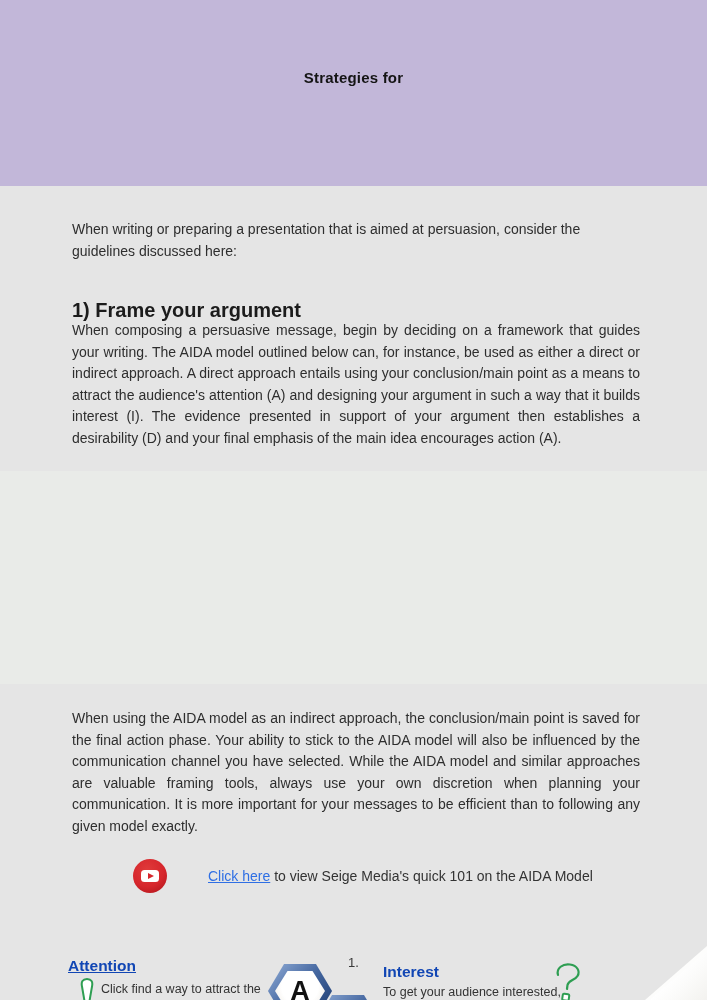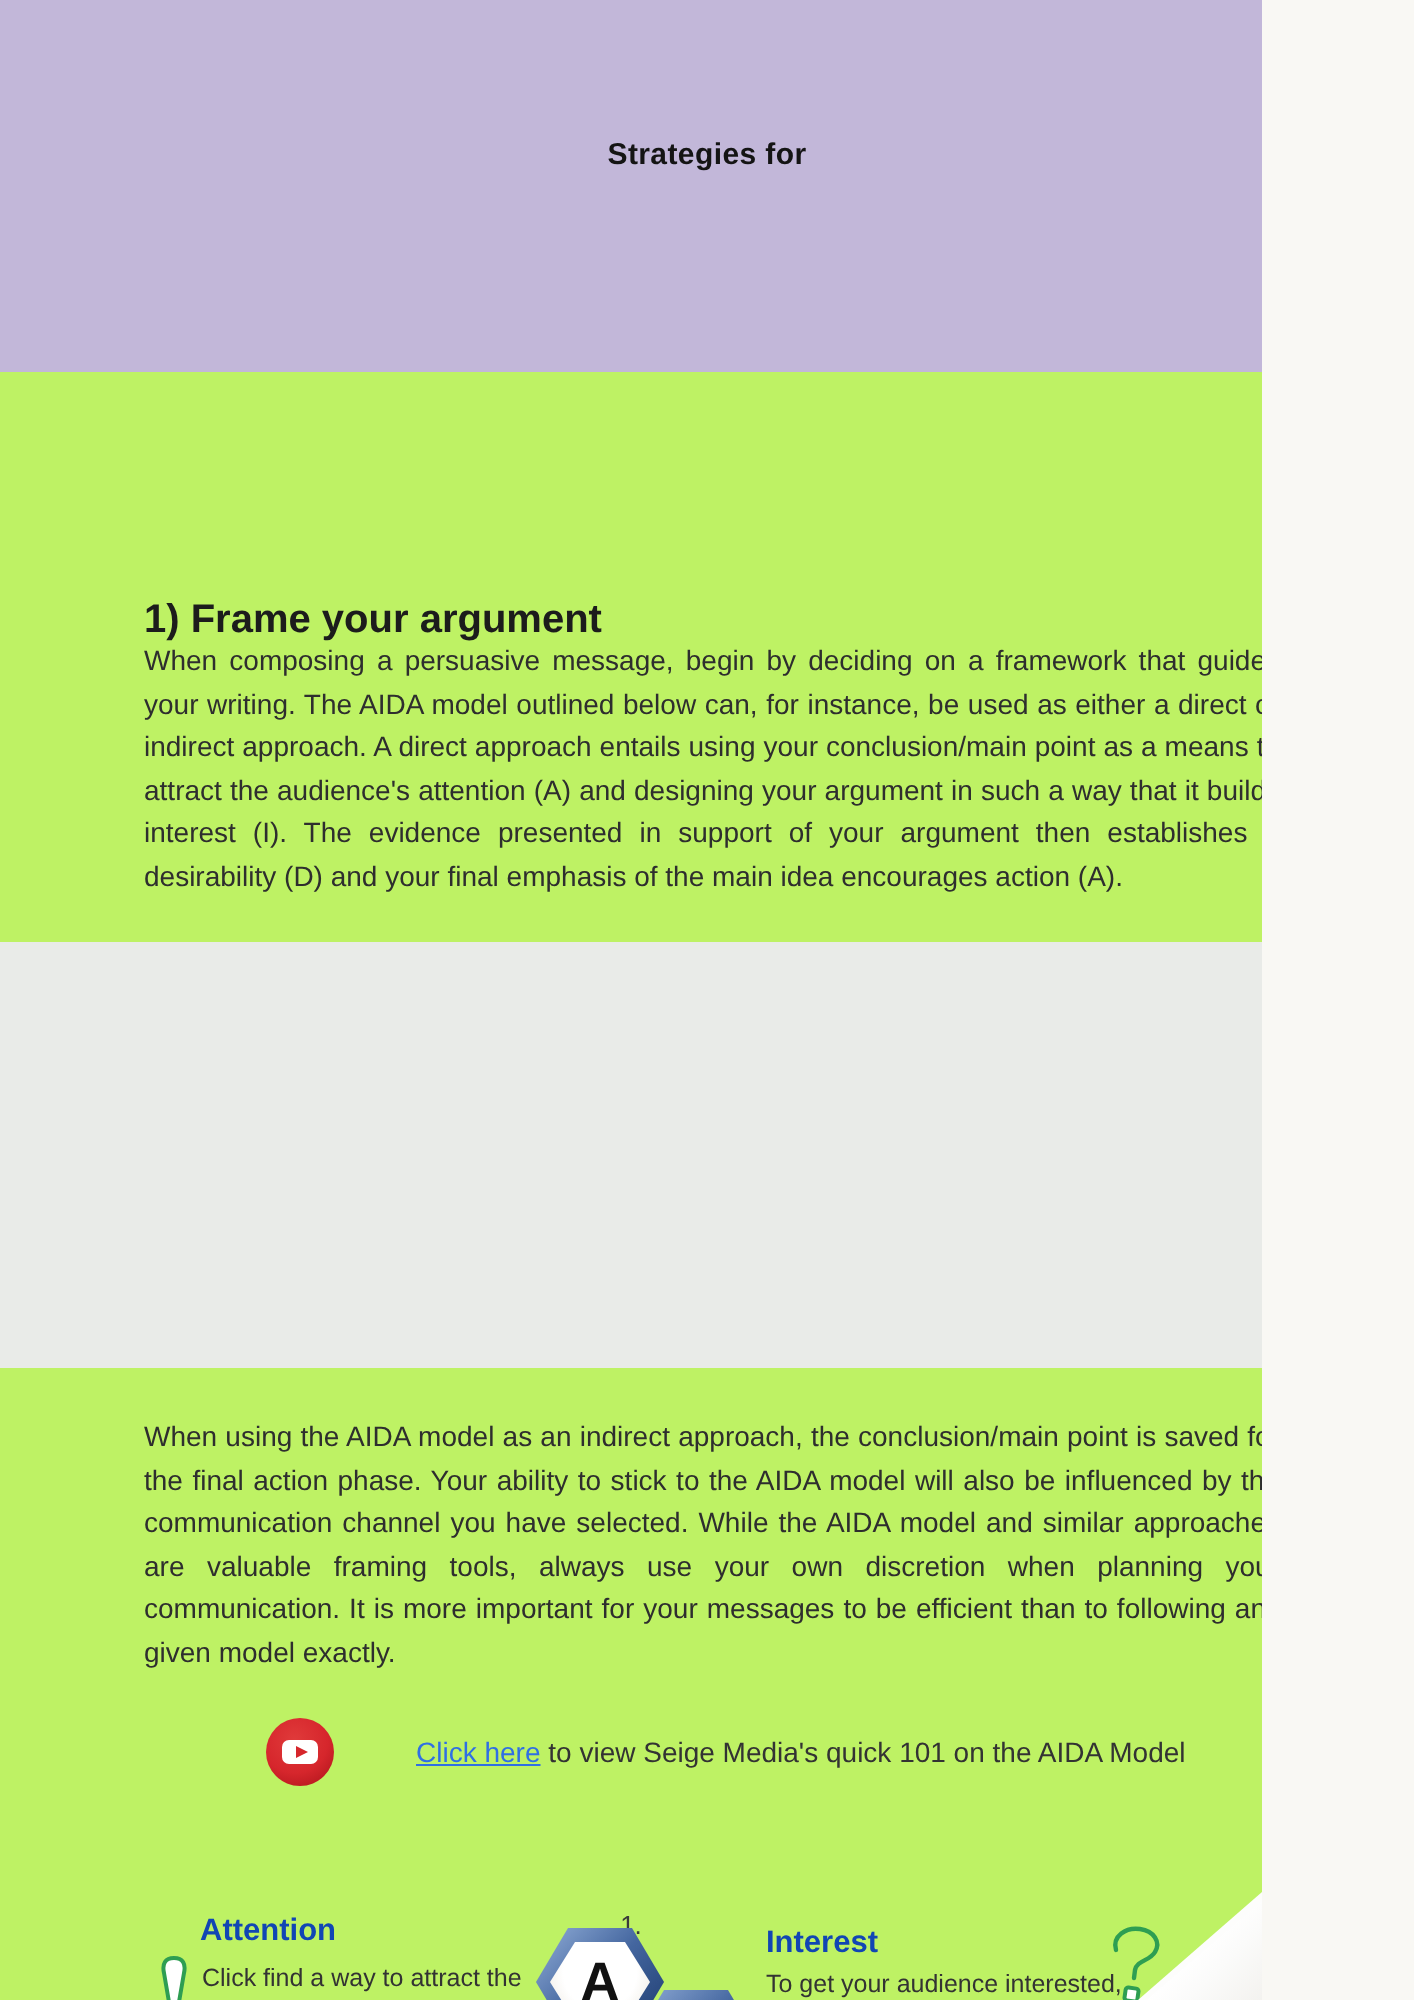--- a/index.html
+++ b/index.html
@@ -1,18 +1,18 @@
 <!DOCTYPE html>
 <html><head>
 <meta charset="utf-8">
 <style>
   * { margin:0; padding:0; box-sizing:border-box; }
   html,body { width:707px; height:1000px; }
   body { font-family:"Liberation Sans", sans-serif; background:#f9f8f4; }
-  .page { position:relative; width:631px; height:1000px; background:#bef264; overflow:hidden; }
+  .page { position:relative; width:707px; height:1000px; background:#e5e5e5; overflow:hidden; }
 
   
   .header { position:absolute; top:0; left:0; width:707px; height:186px; background:#c2b7d9; }
   .header .subtitle { position:absolute; top:69px; width:100%; text-align:center;
     font-size:15px; font-weight:bold; color:#141414; letter-spacing:.2px; }
   .header .title { position:absolute; top:92px; width:100%; text-align:center;
     font-size:31px; font-weight:800; color:#141414; letter-spacing:.3px; }
 
   
   .copy { position:absolute; left:72px; width:568px; font-size:14px; line-height:21.5px; color:#2e2e2e; }
@@ -61,27 +61,28 @@
 </style>
 </head>
 <body>
 
 <div class="page">
 
   <div class="header">
     <div class="subtitle">Strategies for</div>
   </div>
 
+  <div class="copy intro">When writing or preparing a presentation that is aimed at persuasion, consider the guidelines discussed here:</div>
 
   <div class="h-frame">1) Frame your argument</div>
   <div class="copy para2">When composing a persuasive message, begin by deciding on a framework that guides your writing. The AIDA model outlined below can, for instance, be used as either a direct or indirect approach. A direct approach entails using your conclusion/main point as a means to attract the audience's attention (A) and designing your argument in such a way that it builds interest (I). The evidence presented in support of your argument then establishes a desirability (D) and your final emphasis of the main idea encourages action (A).</div>
 
   <div class="band">
 
-    <div class="aida-title" style="left:100px; top:486px;">Attention</div>
+    <div class="aida-title" style="left:68px; top:486px;text-decoration:underline;">Attention</div>
     <svg class="icon" style="left:76px; top:506px;" width="22" height="40" viewBox="0 0 22 40">
       <path d="M11 2 C15.5 2 17 5 16 9.5 L13.5 24 L8.5 24 L6 9.5 C5 5 6.5 2 11 2 Z" fill="#fff" stroke="#2e9e52" stroke-width="2" stroke-linejoin="round"></path>
       <rect x="7" y="29.5" width="7.5" height="7.5" rx="1.5" fill="#fff" stroke="#2e9e52" stroke-width="2" transform="rotate(-7 10.75 33.25)"></rect>
     </svg>
     <div class="aida-desc" style="left:101px; top:510px;">
       <div>Click find a way to attract the</div>
       <div>attention of your audience</div>
     </div>
 
     <div class="aida-title" style="left:383px; top:492px;">Interest</div>

